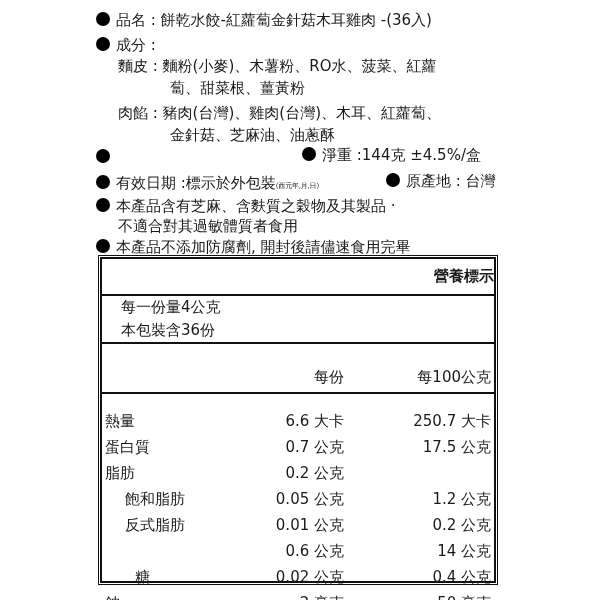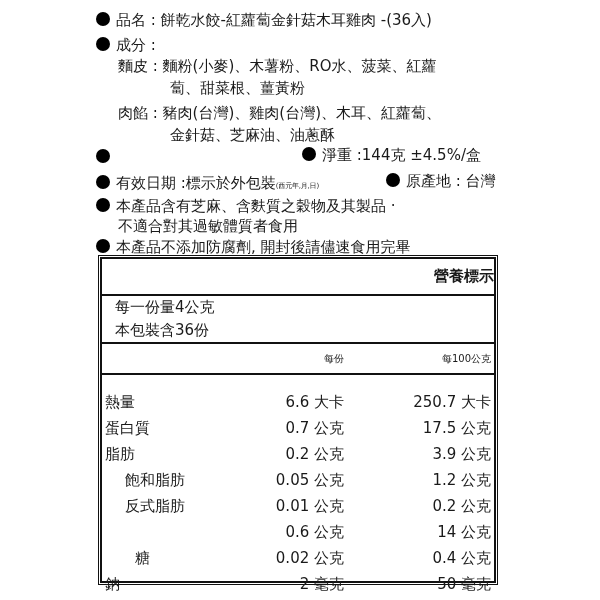--- a/index.html
+++ b/index.html
@@ -7,23 +7,23 @@
          font-family:"DejaVu Sans","Liberation Sans",sans-serif; color:#1a1a1a; }
   .info { position:absolute; left:96px; top:8px; width:420px; font-size:15px; line-height:20px; }
   .line { position:absolute; white-space:nowrap; }
   .bullet { display:inline-block; width:14px; height:14px; border-radius:50%; background:#000;
             vertical-align:-1px; margin-right:6px; }
   .small { font-size:7px; letter-spacing:-0.2px; }
   .tbl { position:absolute; left:100px; top:257px; width:396px; height:326px;
          border:2px solid #111; box-sizing:border-box; outline:1px solid #111; outline-offset:1px; }
   .title { height:35px; border-bottom:2px solid #111; text-align:right; font-size:15px;
            font-weight:bold; line-height:35px; }
-  .serv { height:46px; border-bottom:2px solid #111; font-size:15px; padding-left:13px; }
+  .serv { height:46px; border-bottom:2px solid #111; font-size:15px; padding-left:19px; }
   .serv div { height:23px; line-height:23px; }
-  .hdr { height:29px; border-bottom:2px solid #111; font-size:10px; position:relative; }
+  .hdr { height:29px; border-bottom:2px solid #111; font-size:15px; position:relative;margin-top:19px; }
   .col1 { position:absolute; right:150px; width:120px; text-align:right; }
   .col2 { position:absolute; right:3px; width:140px; text-align:right; }
   .row { height:26px; line-height:26px; position:relative; font-size:15px; }
   .name { position:absolute; left:3px; }
   .indent1 { left:23px; }
   .indent2 { left:33px; }
   .hdr span { line-height:29px; }
   .rows { padding-top:14px; }
 </style>
 </head>
@@ -78,21 +78,20 @@
       <span class="col2">250.7 大卡</span>
     </div>
     <div class="row">
       <span class="name">蛋白質</span>
       <span class="col1">0.7 公克</span>
       <span class="col2">17.5 公克</span>
     </div>
     <div class="row">
       <span class="name">脂肪</span>
       <span class="col1">0.2 公克</span>
-      <span class="col2">3.9 公克</span>
     </div>
     <div class="row">
       <span class="name indent1">飽和脂肪</span>
       <span class="col1">0.05 公克</span>
       <span class="col2">1.2 公克</span>
     </div>
     <div class="row">
       <span class="name indent1">反式脂肪</span>
       <span class="col1">0.01 公克</span>
       <span class="col2">0.2 公克</span>

